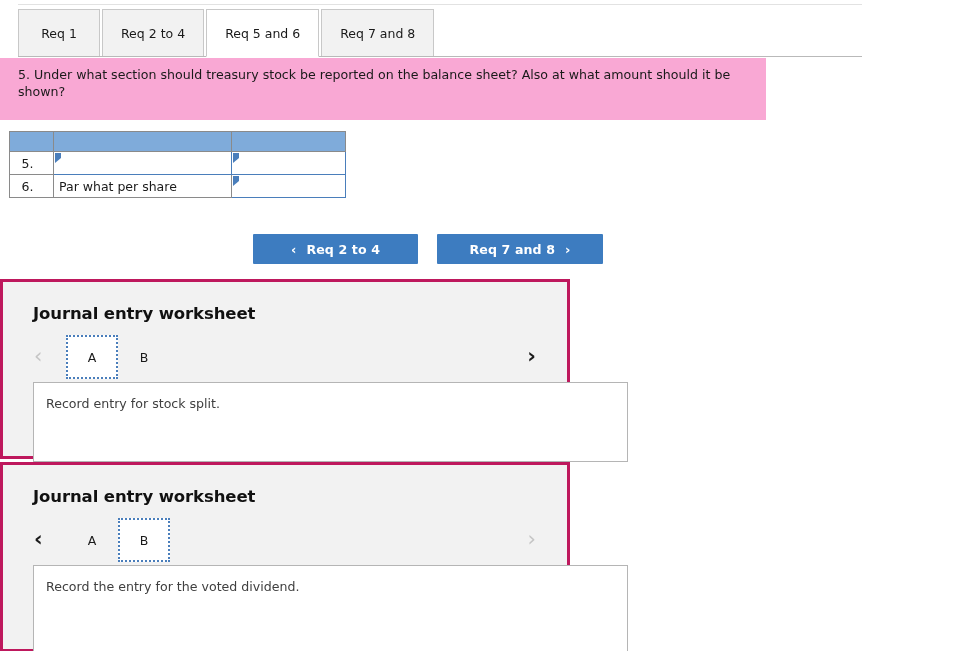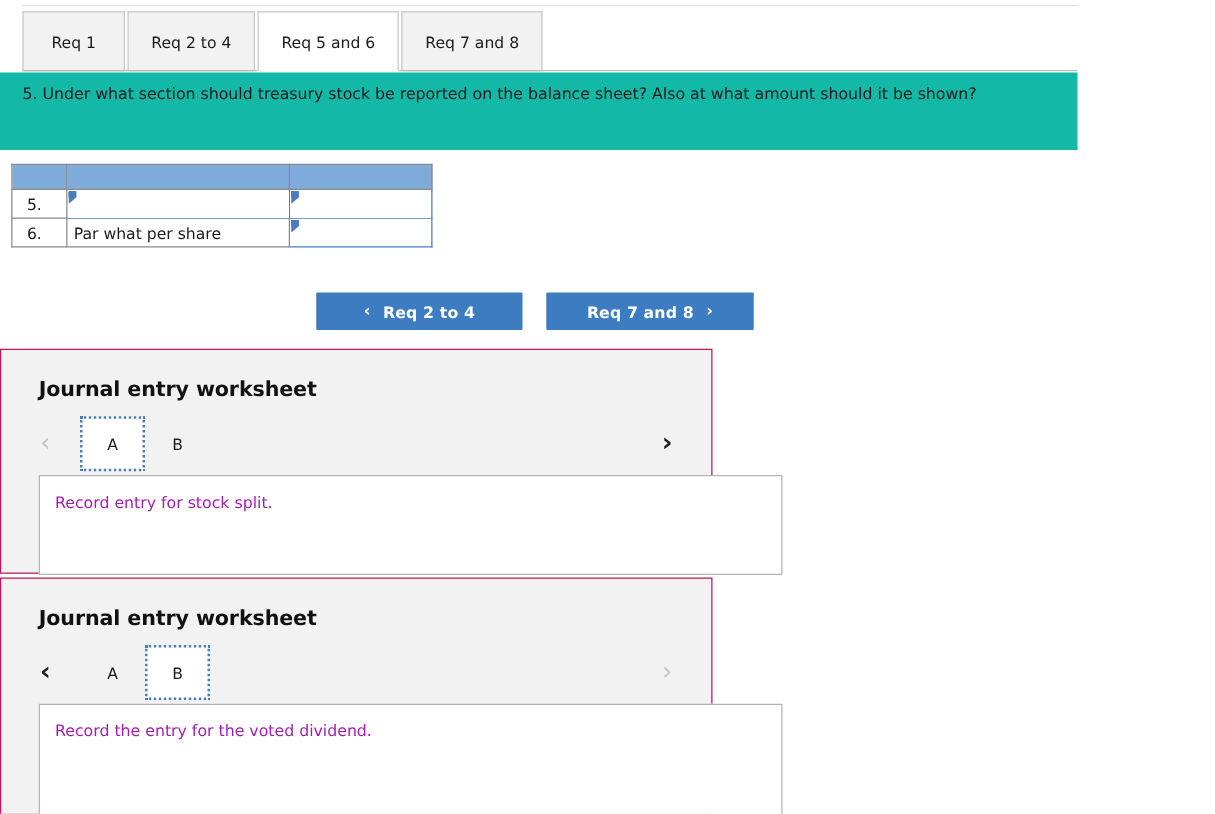--- a/index.html
+++ b/index.html
@@ -60,23 +60,23 @@
     position: absolute;
     left: 18px; top: 56px;
     width: 844px; height: 1px;
     background: #b9b9b9;
   }
 
   
   .question-box {
     position: absolute;
     left: 0; top: 58px;
-    width: 862px;
+    width: 766px;
     min-height: 62px;
-    background: #14b8a6;
+    background: #f9a8d4;
     padding: 9px 18px 10px 18px;
   }
   .question-line {
     font-size: 12.6px;
     line-height: 16.5px;
     color: #1a1a1a;
     white-space: pre-wrap;
   }
 
   
@@ -159,21 +159,21 @@
     font-weight: bold;
     line-height: 1;
   }
 
   
   .panel {
     position: absolute;
     left: 0;
     width: 570px;
     background: #f2f2f2;
-    border: 1px solid #be185d;
+    border: 3px solid #be185d;
   }
   #panel-1 { top: 279px; height: 180px; }
   #panel-2 { top: 462px; height: 190px; }
 
   .panel-title {
     position: absolute;
     left: 30px; top: 22px;
     font-size: 16.5px;
     font-weight: bold;
     color: #111111;
@@ -229,21 +229,21 @@
     left: 30px;
     width: 595px;
     background: #ffffff;
     border: 1px solid #b5b5b5;
   }
   #panel-1 .entry-box { top: 100px; height: 80px; }
   #panel-2 .entry-box { top: 100px; height: 90px; }
   .entry-text {
     padding: 13px 0 0 12px;
     font-size: 12.6px;
-    color: #a21caf;
+    color: #404040;
   }
 </style>
 </head>
 <body>
 
 <div id="page">
 
   <div class="top-rule"></div>
 
   <div class="tabstrip">

